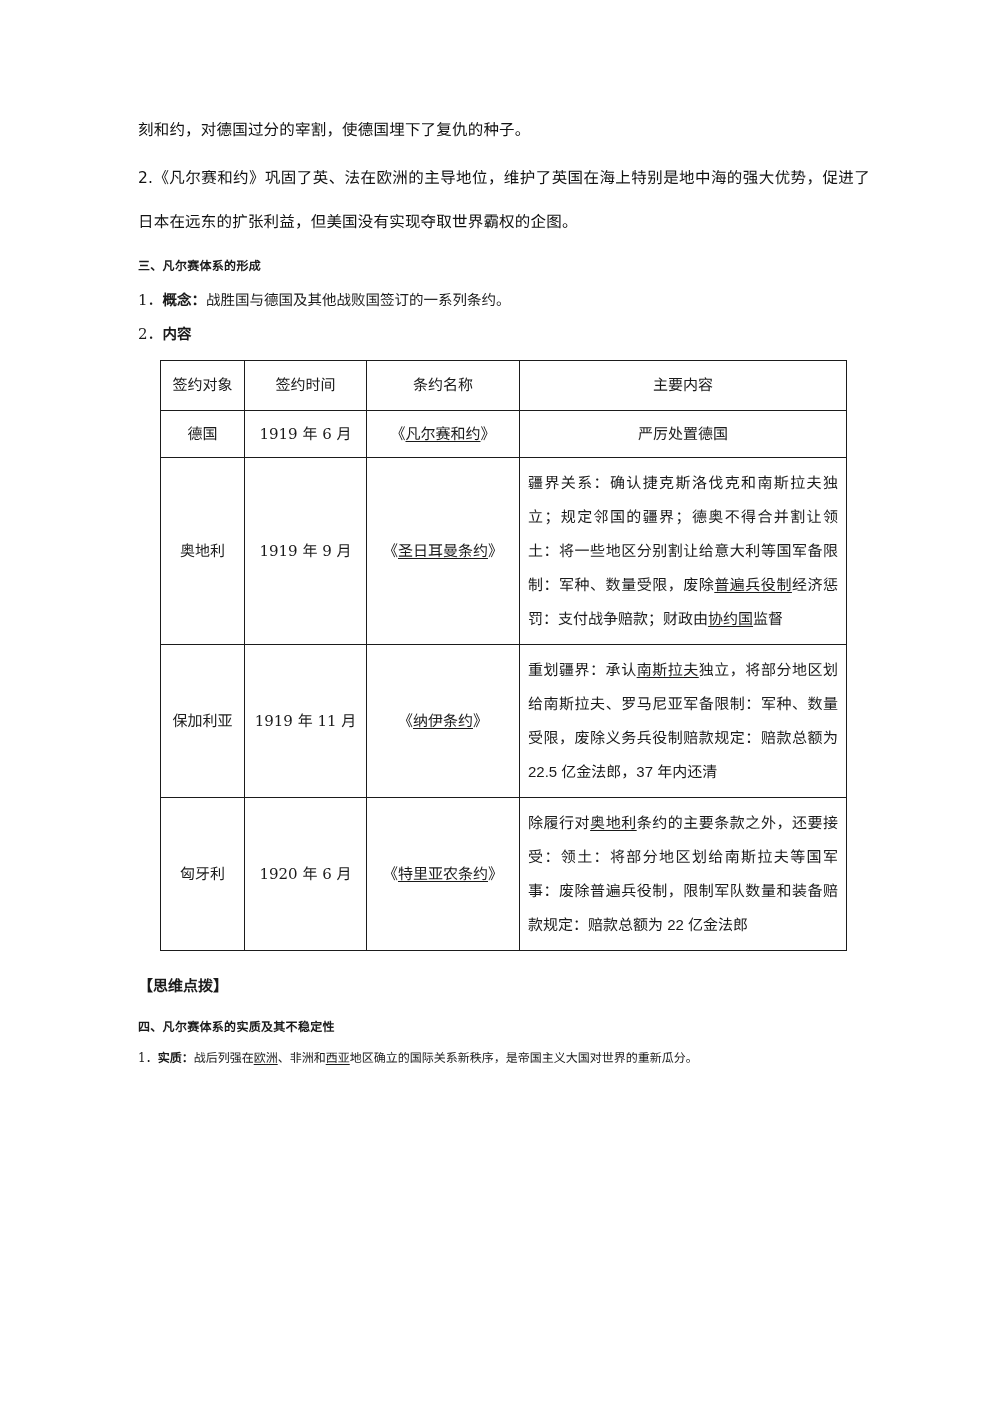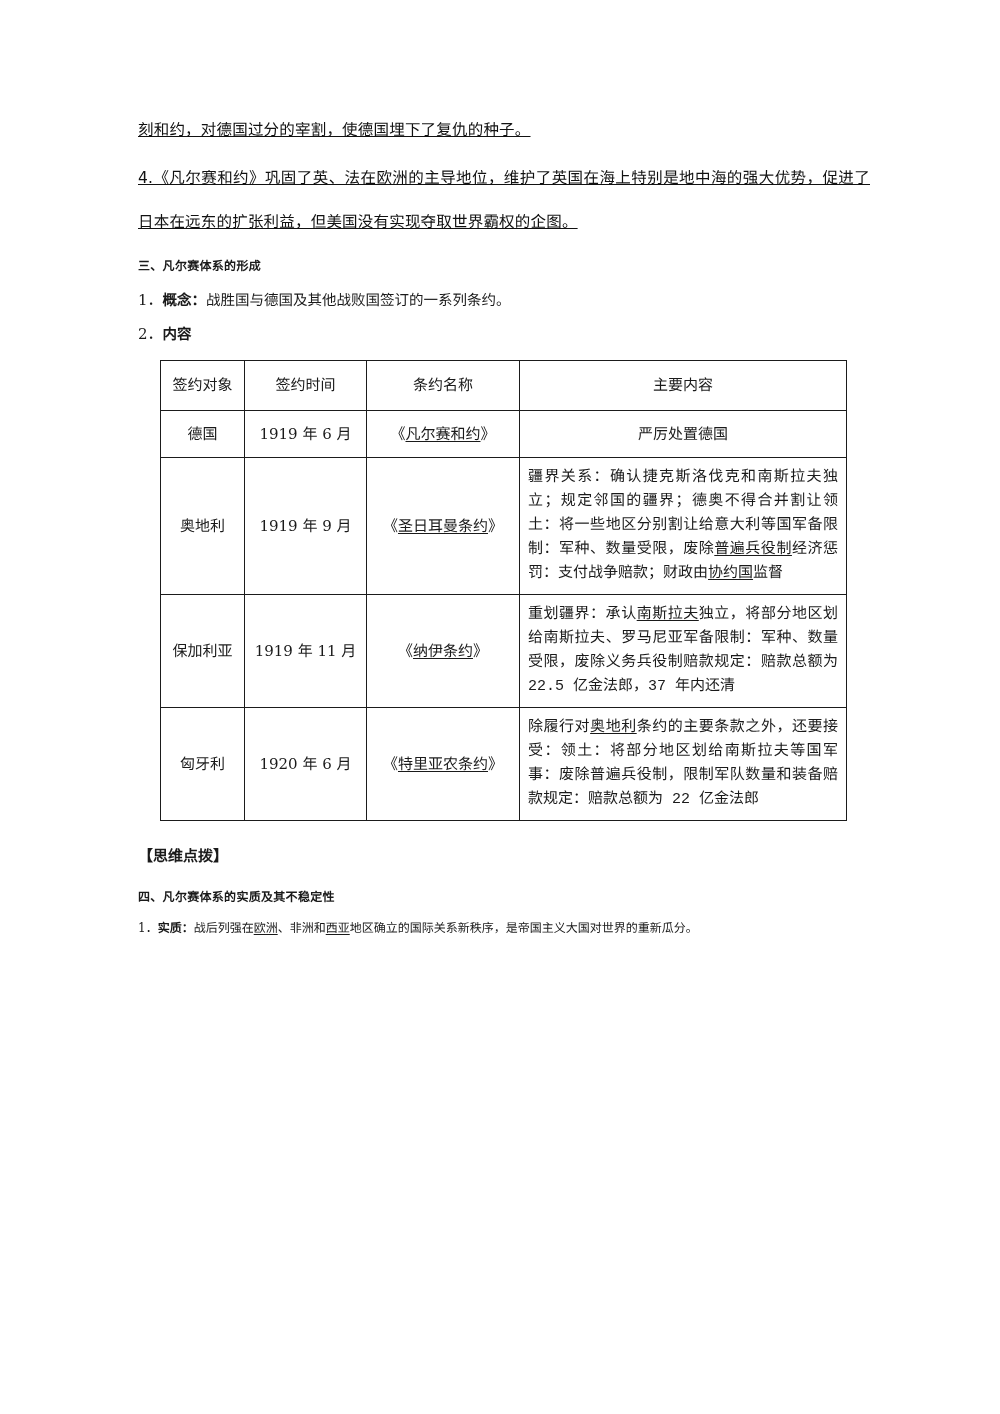--- a/index.html
+++ b/index.html
@@ -28,21 +28,20 @@
 
   
   .para-sans {
     font-family: "DejaVu Sans", "Liberation Sans", sans-serif;
     font-size: 15.5px;
     line-height: 44px;
     letter-spacing: 0.2px;
     text-align: justify;
     margin: 0 0 4px 0;
     color: #111;
-    text-decoration: underline;
   }
 
   
   .heading-bold {
     font-family: "DejaVu Sans", "Liberation Sans", sans-serif;
     font-size: 12px;
     font-weight: bold;
     line-height: 32px;
     margin: 6px 0 2px 0;
     letter-spacing: 0.3px;
@@ -97,23 +96,23 @@
     font-size: 15px;
     line-height: 30px;
     padding: 3px 4px;
     font-family: "DejaVu Serif", "Liberation Serif", serif;
   }
   .cell-center.wrapped { line-height: 34px; }
   .cell-content {
     text-align: justify;
     text-justify: inter-ideograph;
     font-size: 15px;
-    line-height: 24px;
+    line-height: 34px;
     padding: 4px 7px 6px 8px;
-    font-family: Liberation Mono, monospace;
+    font-family: Liberation Sans, sans-serif;
   }
   .u { text-decoration: underline; text-underline-offset: 2px; }
 
   
   .tip-title {
     font-family: "DejaVu Sans", "Liberation Sans", sans-serif;
     font-size: 15px;
     font-weight: bold;
     margin: 20px 0 4px 0;
     line-height: 30px;
@@ -127,21 +126,21 @@
     margin: 0;
   }
 </style>
 </head>
 <body>
 
 <div class="page">
 
   <p class="para-sans">刻和约，对德国过分的宰割，使德国埋下了复仇的种子。</p>
 
-  <p class="para-sans">4.《凡尔赛和约》巩固了英、法在欧洲的主导地位，维护了英国在海上特别是地中海的强大优势，促进了日本在远东的扩张利益，但美国没有实现夺取世界霸权的企图。</p>
+  <p class="para-sans">2.《凡尔赛和约》巩固了英、法在欧洲的主导地位，维护了英国在海上特别是地中海的强大优势，促进了日本在远东的扩张利益，但美国没有实现夺取世界霸权的企图。</p>
 
   <div class="heading-bold">三、凡尔赛体系的形成</div>
 
   <div class="numbered">
     <span class="num">1．</span><span class="lbl">概念</span><span class="lbl">：</span><span class="txt">战胜国与德国及其他战败国签订的一系列条约。</span>
   </div>
 
   <div class="numbered">
     <span class="num">2．</span><span class="lbl">内容</span>
   </div>

